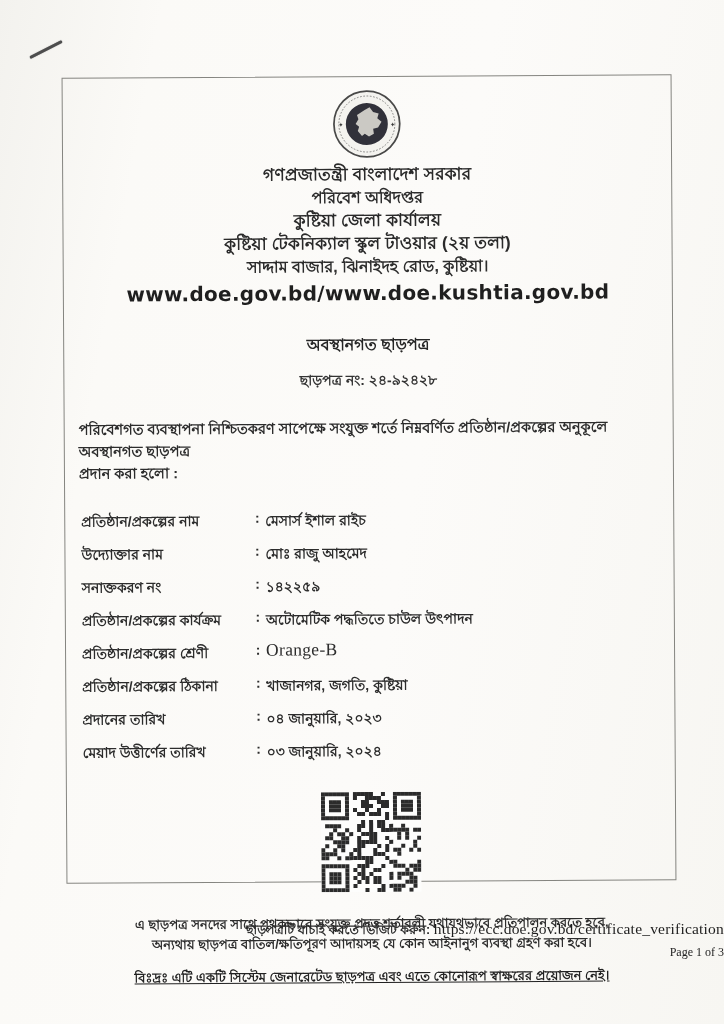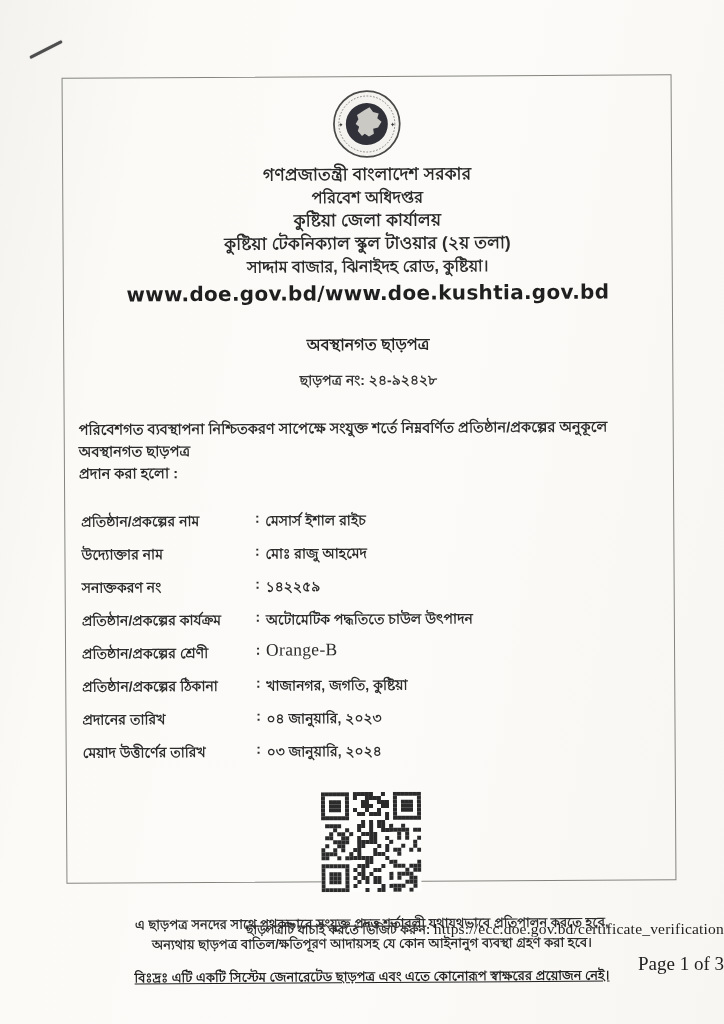--- a/index.html
+++ b/index.html
@@ -49,21 +49,21 @@
     text-decoration:underline;
   }
   .page-footer{position:absolute;left:0;top:920px;width:724px;text-align:right;}
   .verify-line{font-size:12.5px;font-weight:600;color:#2d2d2d;}
   .verify-url{
     font-family:"Liberation Serif","DejaVu Serif",serif;
     font-size:15.5px;font-weight:400;color:#1e1e1e;letter-spacing:.2px;
   }
   .page-num{
     font-family:"Liberation Serif","DejaVu Serif",serif;
-    font-size:19px;color:#222;margin-top:12px;
+    font-size:12px;color:#222;margin-top:4px;
   }
 </style>
 </head>
 <body>
 
 <div class="pen-mark"></div>
 
 <div class="cert-box">
 
   <svg class="seal" viewBox="0 0 100 100">

